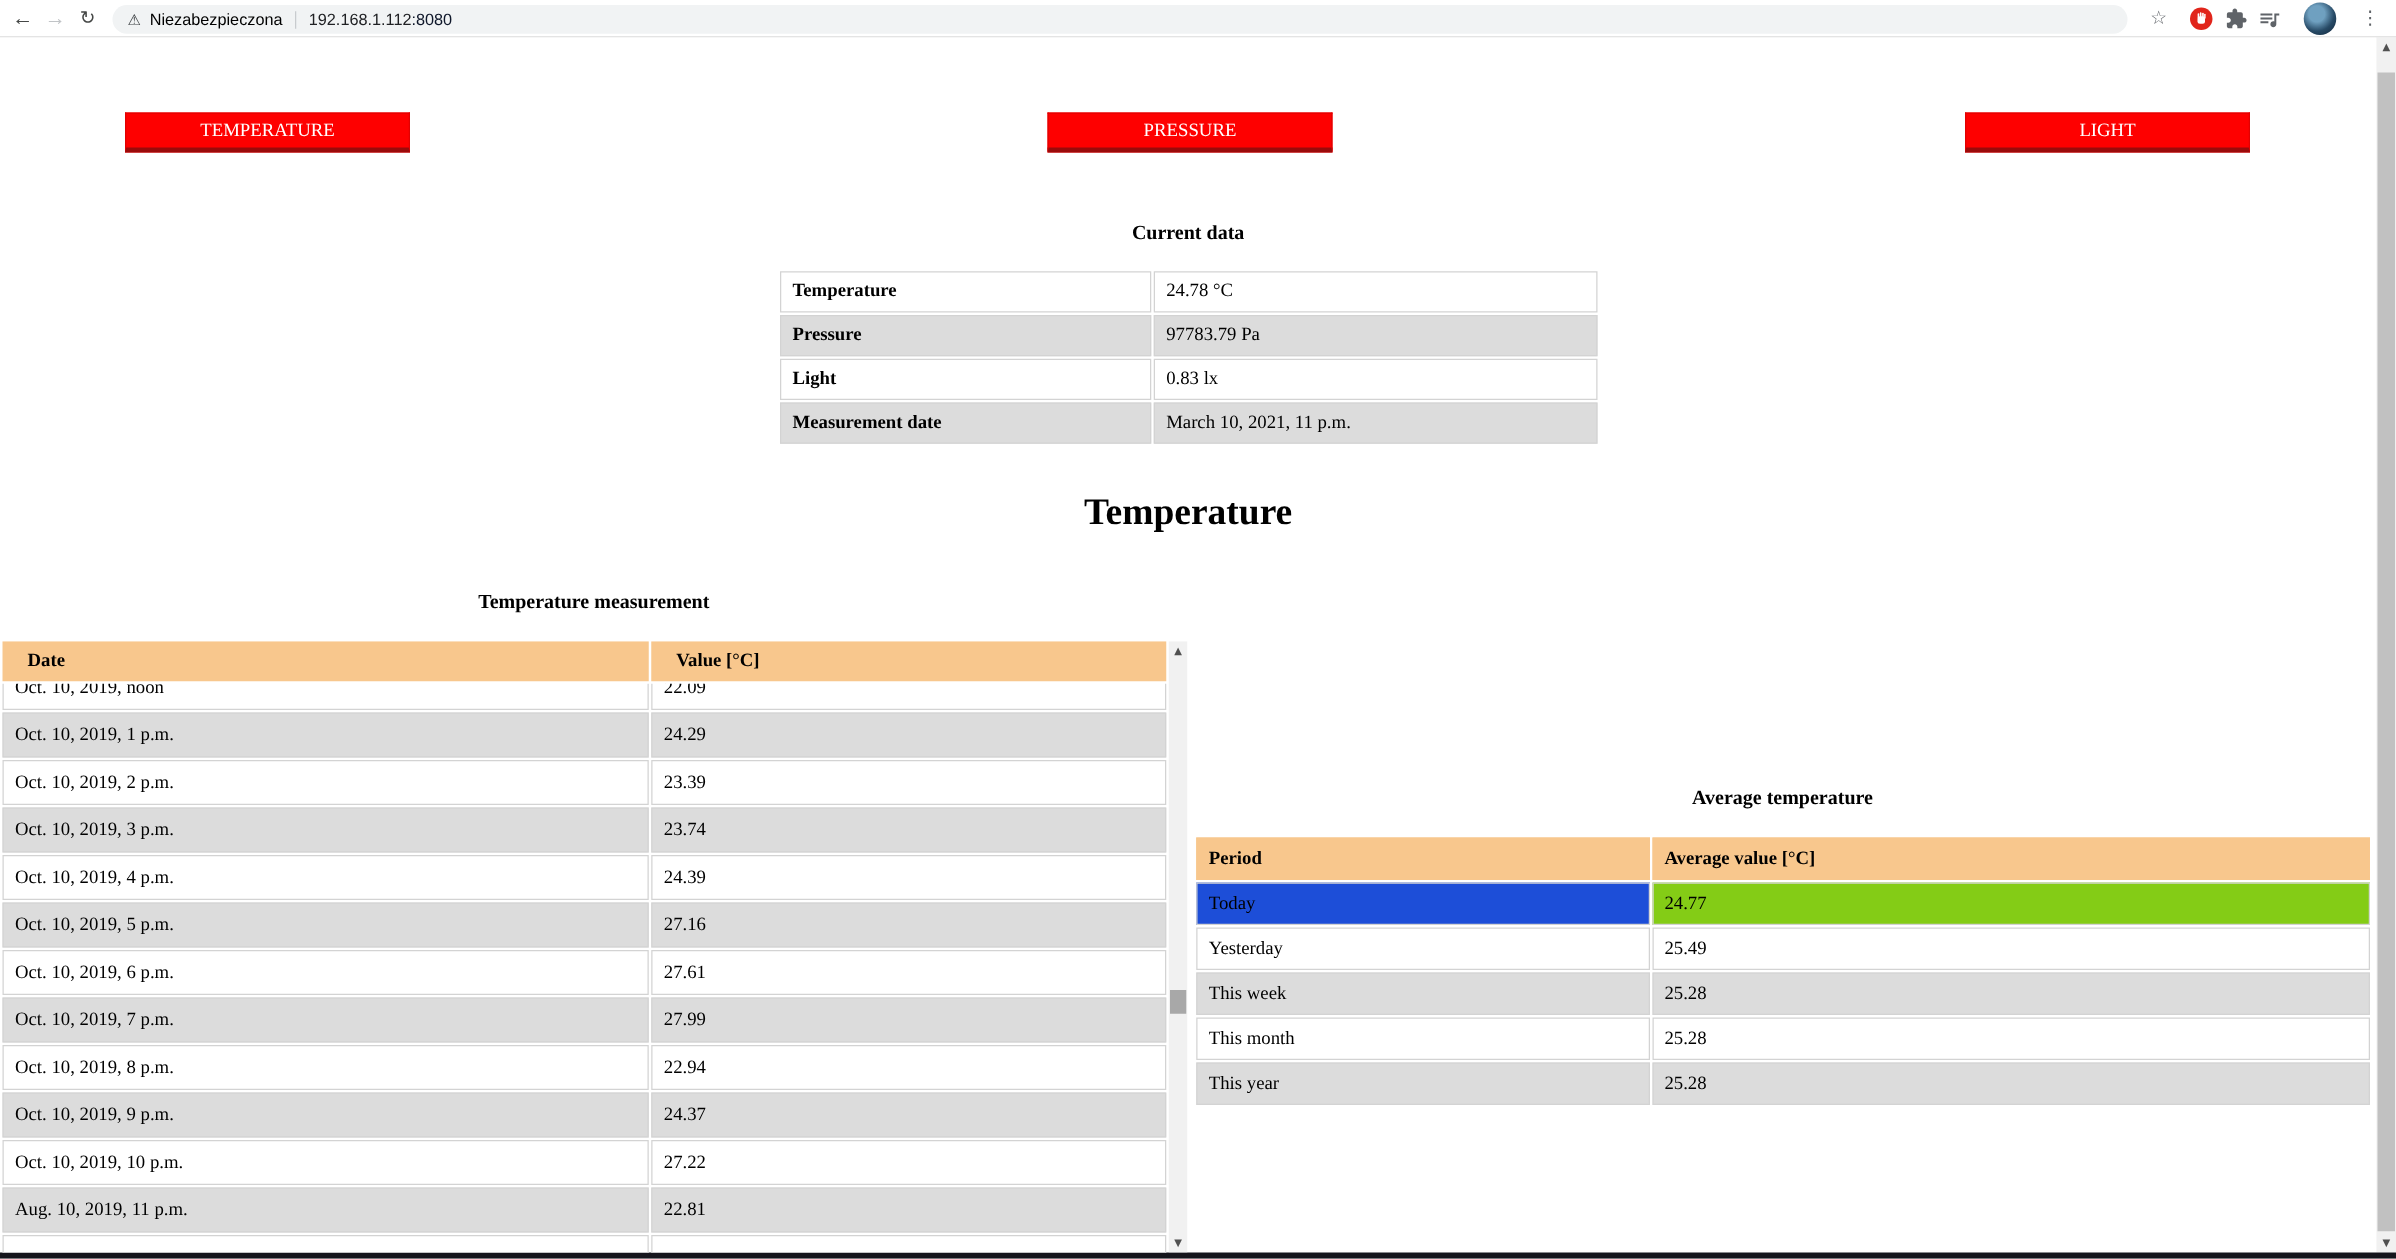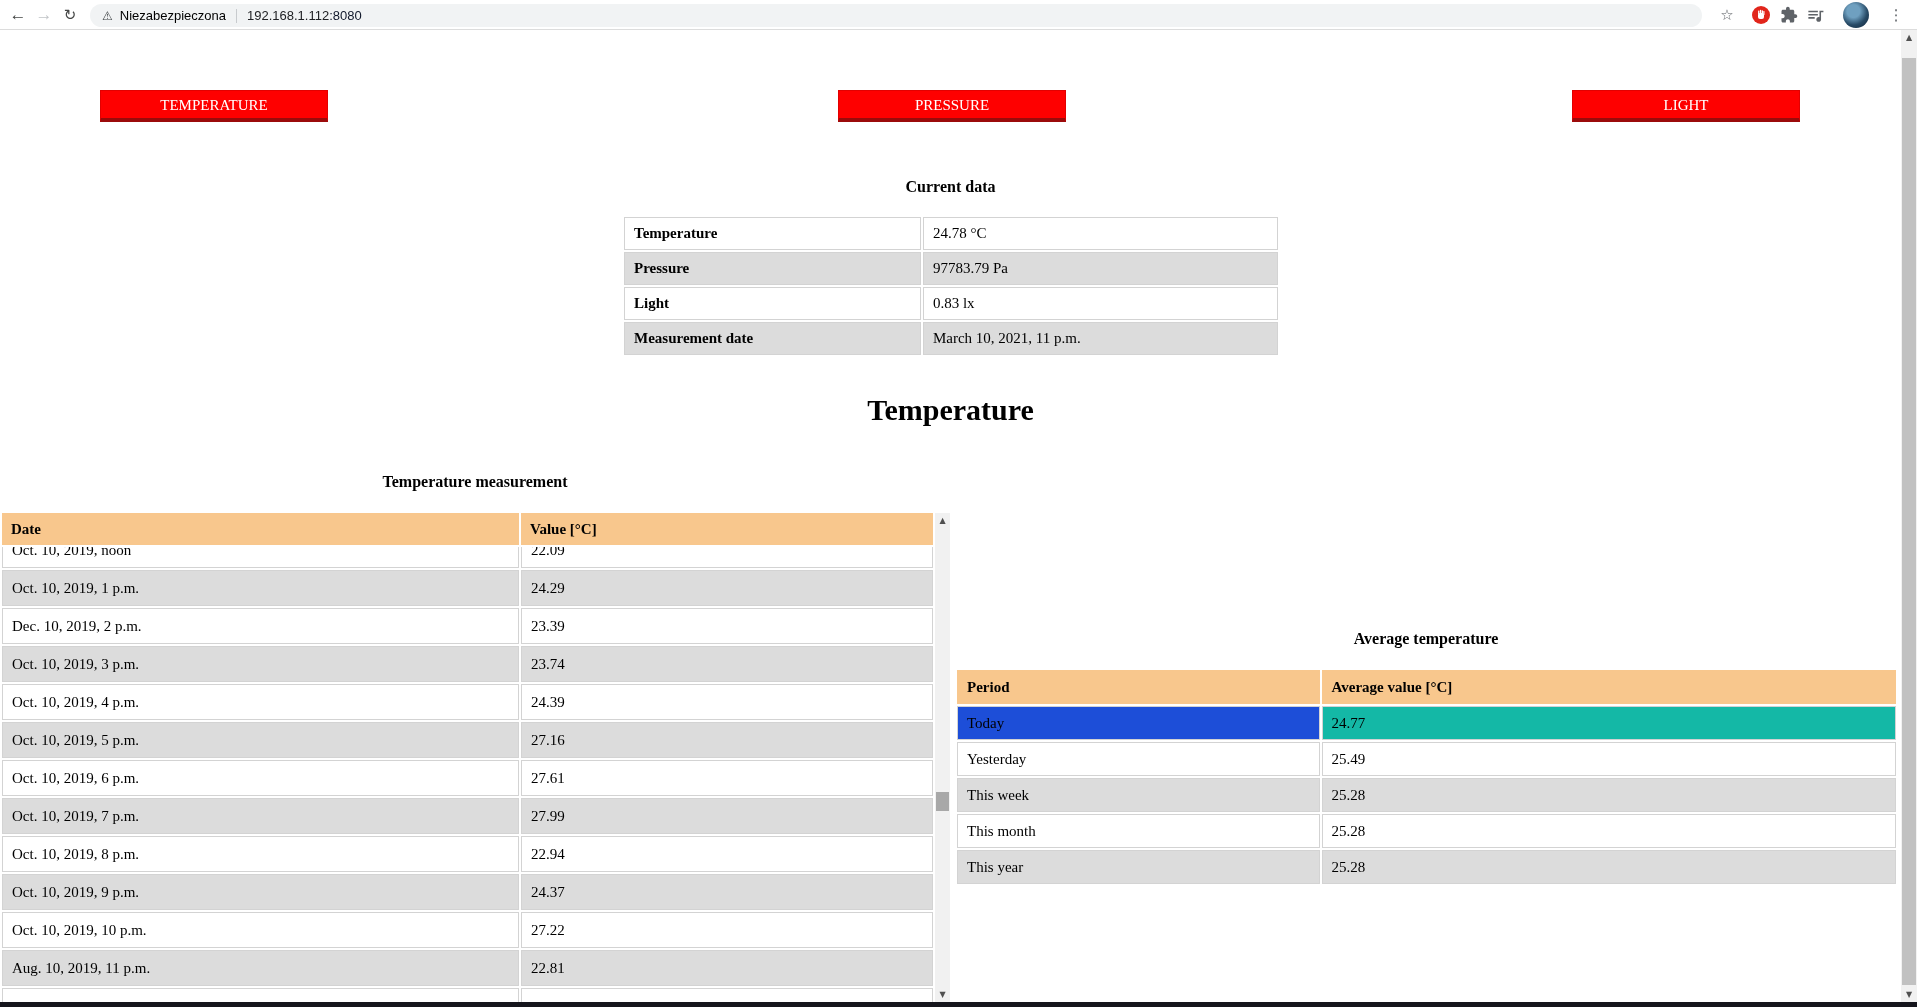--- a/index.html
+++ b/index.html
@@ -61,21 +61,21 @@
   .cur-tbl td { height:33px; }
   .cur-tbl td.c1 { width:296px; } .cur-tbl td.c2 { width:354px; }
   .cur-tbl tr:nth-child(even) td { background:#dcdcdc; }
 
   
   .meas-title { top:443px; width:950px; left:0; }
   .scrollbox { position:absolute; left:0; top:483px; width:950px; height:489px; overflow:hidden; }
   .meas-head { position:absolute; left:0; top:0; width:935px; height:34px; background:#fff;
                display:flex; z-index:2; padding-left:2px; }
   .meas-head .hc { background:#f8c78d; height:32px; line-height:32px; font-weight:bold;
-                   font-size:15px; padding-left:9px; }
+                   font-size:15px; padding-left:20px; }
   .meas-head .hc1 { width:517px; margin-right:2px; } .meas-head .hc2 { width:412px; }
   .meas-tbl { position:absolute; left:0; top:17px; width:935px; z-index:1; }
   .meas-tbl td { height:36px; }
   .meas-tbl td.c1 { width:517px; } .meas-tbl td.c2 { width:412px; }
   .meas-tbl tr:nth-child(even) td { background:#dcdcdc; }
   .in-scroll { position:absolute; right:0; top:0; width:15px; height:489px; background:#f1f1f1; z-index:3; }
   .in-scroll .thumb { position:absolute; left:1px; top:279px; width:13px; height:19px; background:#a8a8a8; }
 
   
   .avg-title { top:600px; left:951px; width:950px; }
@@ -176,21 +176,21 @@
       <tbody>
           <tr>
         <td class="c1">Oct. 10, 2019, noon</td>
         <td class="c2">22.09</td>
       </tr>
       <tr>
         <td class="c1">Oct. 10, 2019, 1 p.m.</td>
         <td class="c2">24.29</td>
       </tr>
       <tr>
-        <td class="c1">Dec. 10, 2019, 2 p.m.</td>
+        <td class="c1">Oct. 10, 2019, 2 p.m.</td>
         <td class="c2">23.39</td>
       </tr>
       <tr>
         <td class="c1">Oct. 10, 2019, 3 p.m.</td>
         <td class="c2">23.74</td>
       </tr>
       <tr>
         <td class="c1">Oct. 10, 2019, 4 p.m.</td>
         <td class="c2">24.39</td>
       </tr>
@@ -244,21 +244,21 @@
   <div class="sect-title avg-title" style="width:950px; left:951px;">Average temperature</div>
 
   <table class="datatbl avg-tbl">
     <tbody>
         <tr>
       <td class="hd c1">Period</td>
       <td class="hd c2">Average value [°C]</td>
     </tr>
     <tr class="dr">
       <td class="c1" style="background: #1d4ed8;">Today</td>
-      <td class="c2" style="background: #14b8a6;">24.77</td>
+      <td class="c2" style="background: #84cc16;">24.77</td>
     </tr>
     <tr class="dr">
       <td class="c1">Yesterday</td>
       <td class="c2">25.49</td>
     </tr>
     <tr class="dr">
       <td class="c1" style="background: rgb(220, 220, 220);">This week</td>
       <td class="c2" style="background: rgb(220, 220, 220);">25.28</td>
     </tr>
     <tr class="dr">

